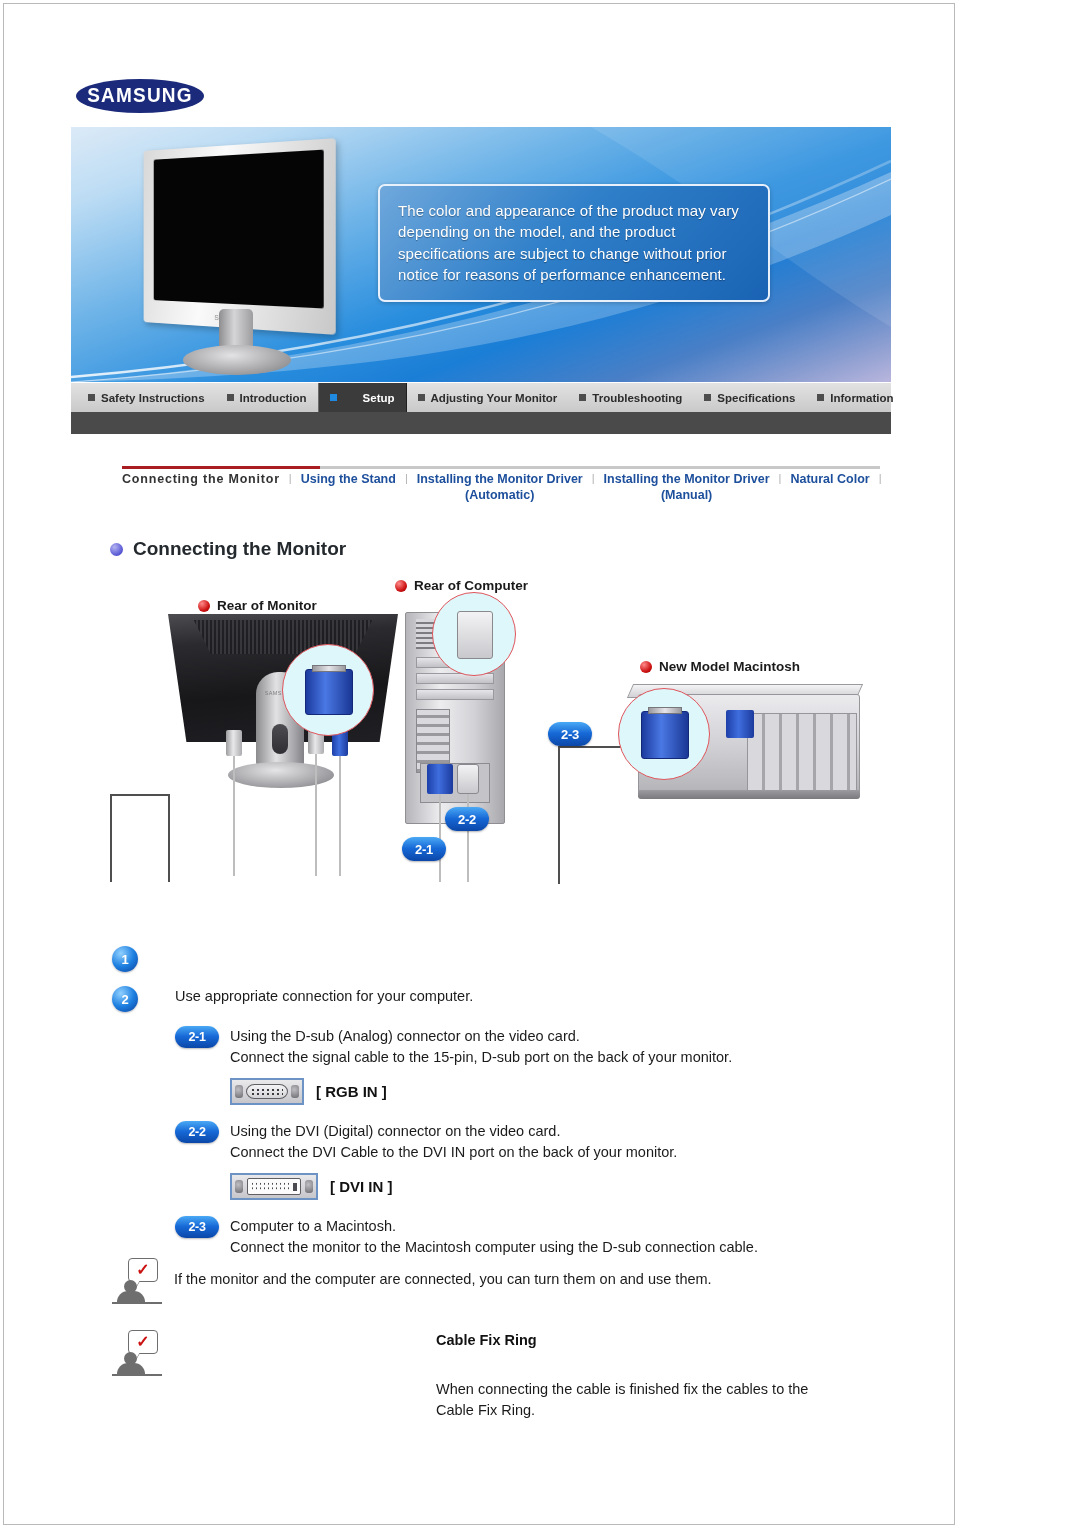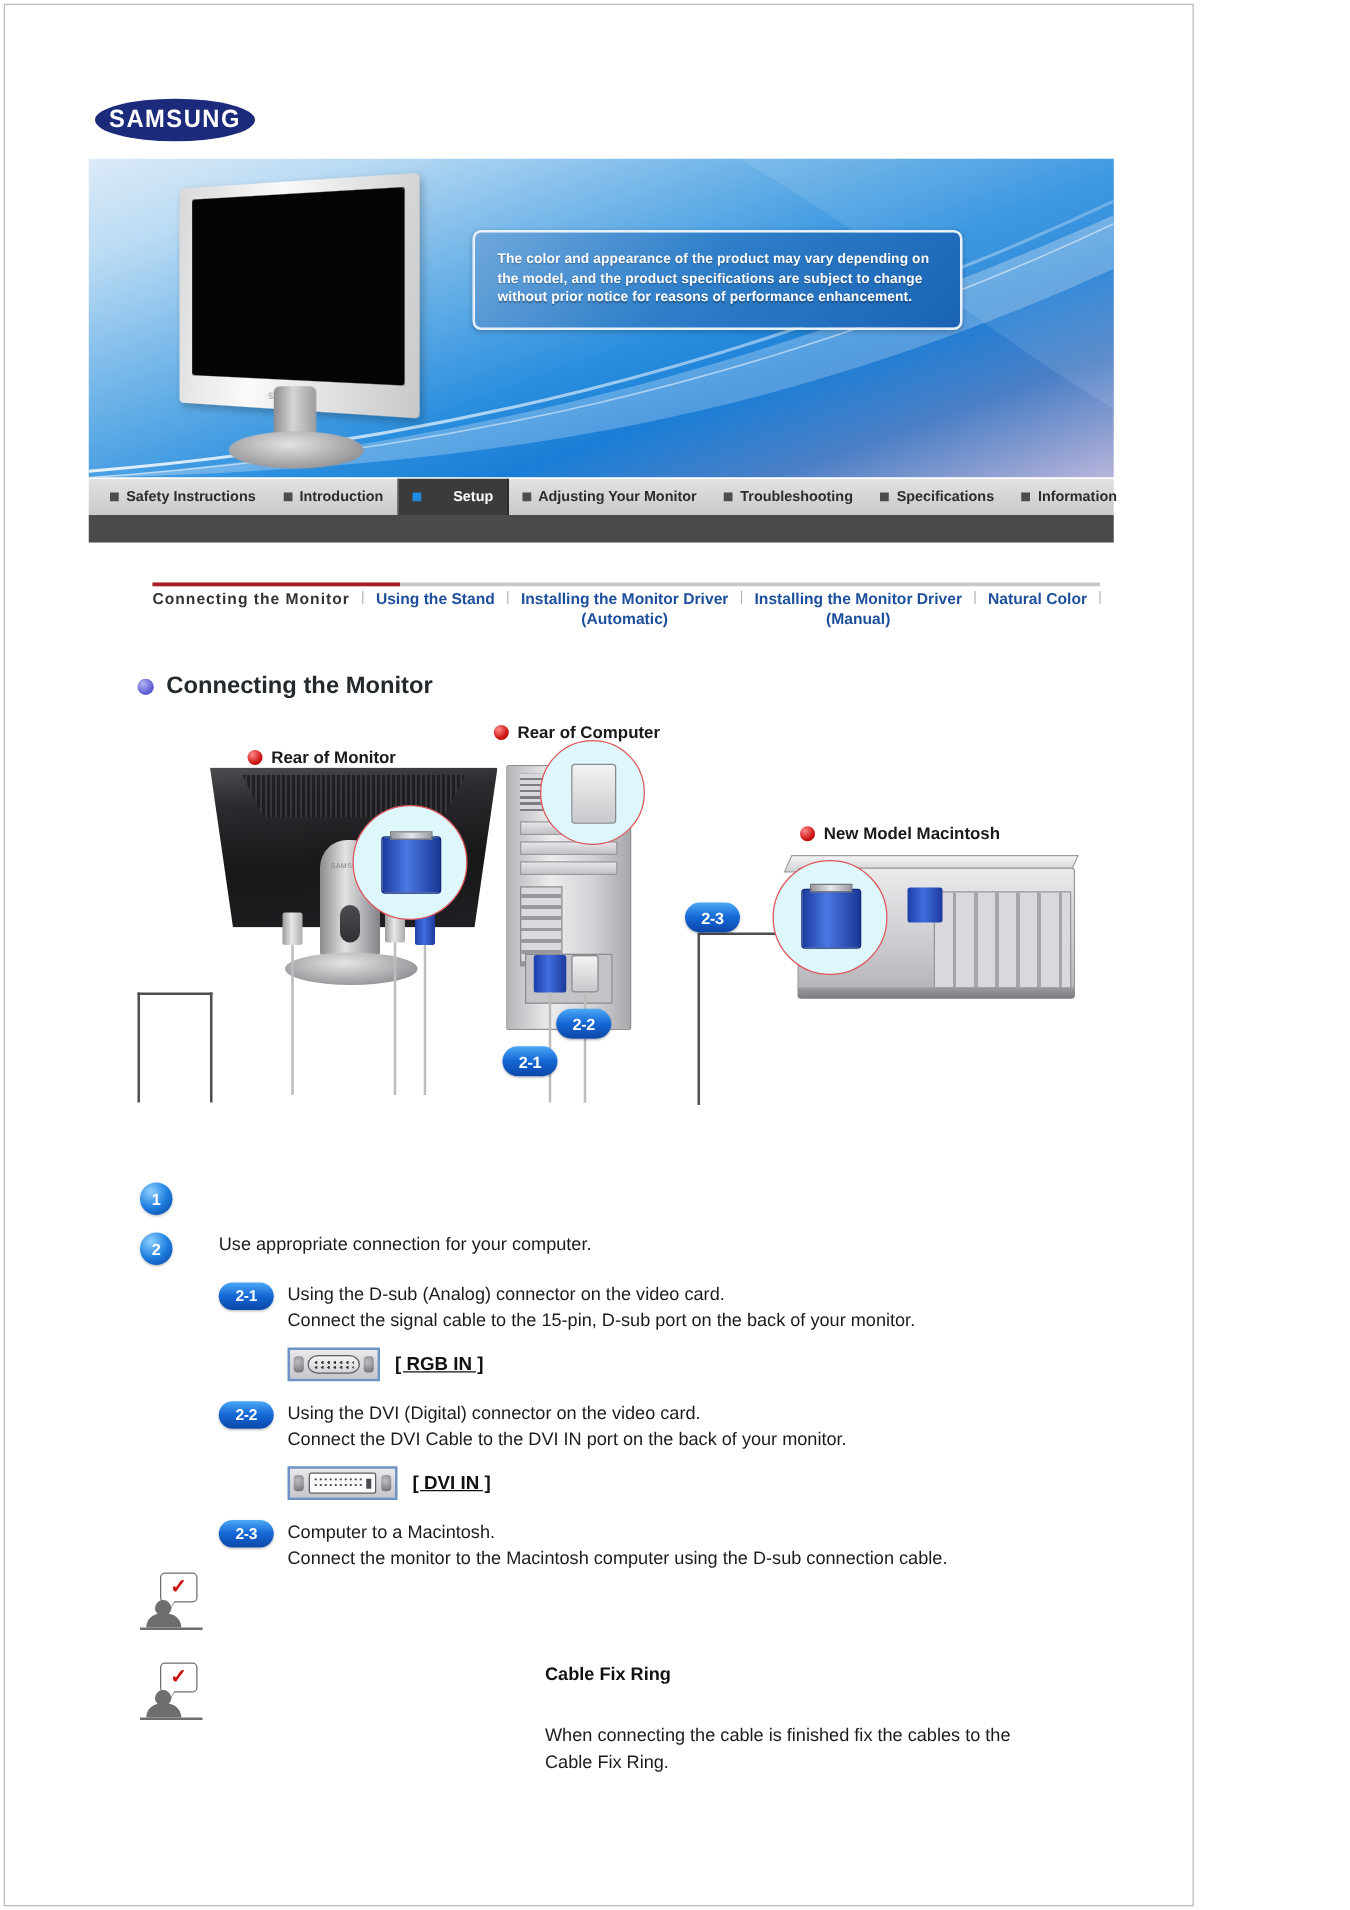--- a/index.html
+++ b/index.html
@@ -103,23 +103,23 @@
     width: 392px;
     padding: 14px 16px 15px 18px;
     background: linear-gradient(135deg,#6fa8dc 0%, #2f7fc9 45%, #1a63b4 100%);
     border: 2px solid #e8f0fb;
     border-radius: 7px;
     box-shadow: 0 1px 4px rgba(0,0,0,.22);
   }
   .notice p {
     margin: 0;
     color: #ffffff;
-    font-size: 11px;
+    font-size: 15px;
     line-height: 1.42;
-    font-weight: bold;
+    font-weight: normal;
     letter-spacing: .1px;
     text-shadow: 0 1px 1px rgba(0,0,0,.35);
   }
 
   
   .navbar {
     position: absolute;
     left: 71px; top: 382px;
     width: 820px; height: 30px;
     background: linear-gradient(180deg,#e2e2e2,#c9c9c9);
@@ -388,21 +388,21 @@
     display:flex; align-items:center; justify-content:center;
     margin-right: 11px; letter-spacing:-.3px;
     box-shadow: 0 1px 2px rgba(0,0,0,.28);
   }
   .sub-text { font-size: 14.5px; color:#1b1b1b; line-height: 1.45; }
 
   .port-row {
     display:flex; align-items:center; gap: 12px;
     margin: 10px 0 16px 55px;
   }
-  .port-label { font-size: 15px; font-weight: bold; color:#111;text-decoration:underline; }
+  .port-label { font-size: 15px; font-weight: bold; color:#111; }
 
   .vga-icon {
     width: 74px; height: 27px;
     background: linear-gradient(180deg,#e9e9ec,#c6c6cb);
     border: 2px solid #6d93c4;
     display:flex; align-items:center; justify-content:center;
     gap:3px; padding:0 3px;
   }
   .vga-icon .screw { width:8px; height:13px; border-radius:3px;
     background: radial-gradient(circle at 40% 35%,#bdbdc2,#6b6b70); }
@@ -730,20 +730,21 @@
   <div class="note note-1">
     <div class="note-icon">
       <div class="bubble-sq">
         <span class="check">✓</span>
       </div>
       <div class="tail"></div>
       <div class="head"></div>
       <div class="body"></div>
       <div class="desk"></div>
     </div>
+    <div class="note-body">If the monitor and the computer are connected, you can turn them on and use them.</div>
   </div>
 
   <div class="note note-2">
     <div class="note-icon">
       <div class="bubble-sq">
         <span class="check">✓</span>
       </div>
       <div class="tail"></div>
       <div class="head"></div>
       <div class="body"></div>

